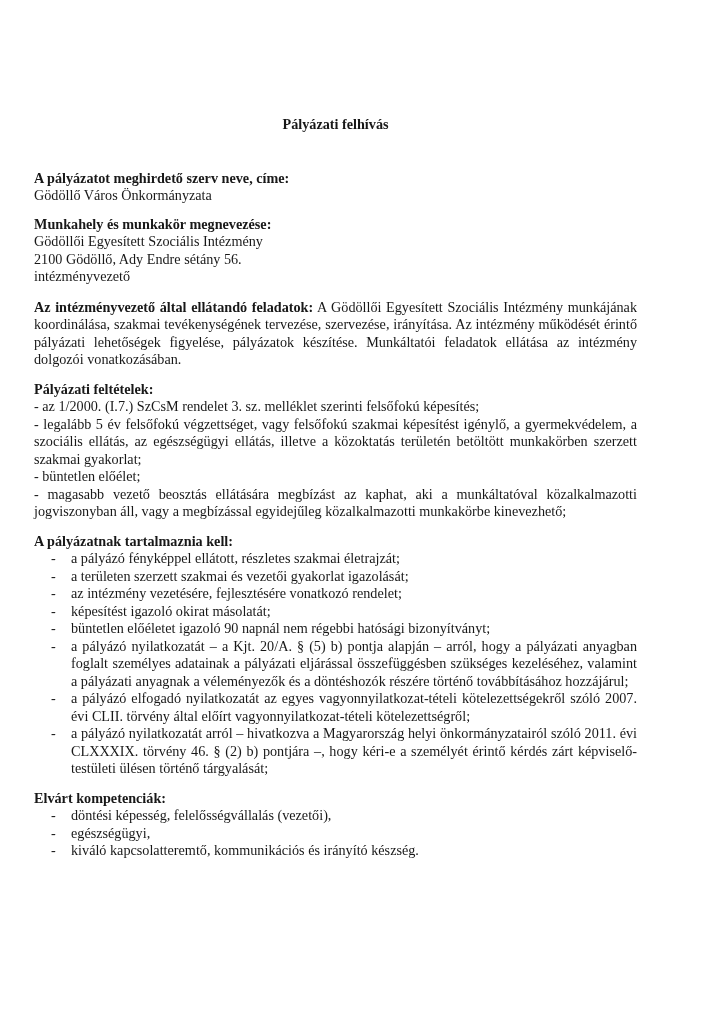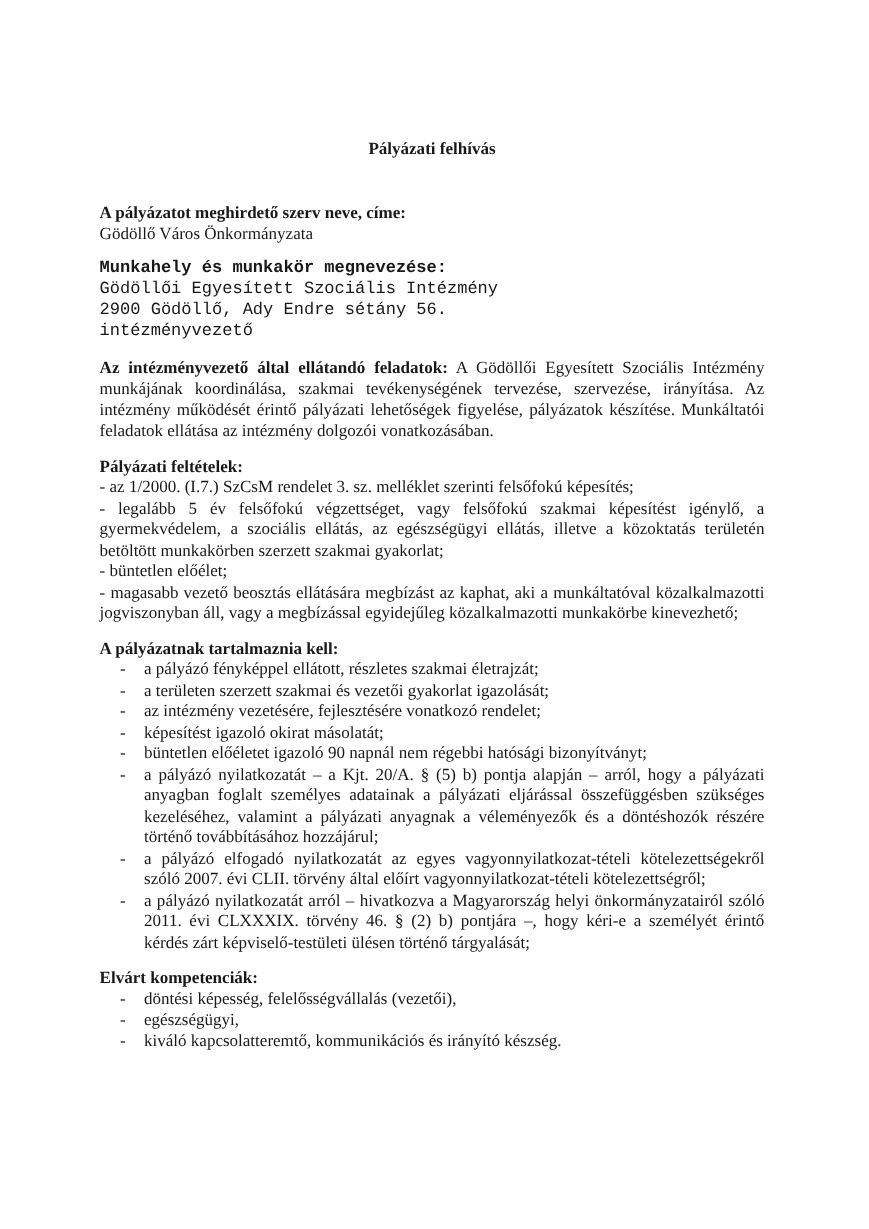--- a/index.html
+++ b/index.html
@@ -8,34 +8,34 @@
   .page {
     position: relative;
     width: 724px;
     height: 1024px;
     margin: 0 auto;
     background: #ffffff;
     color: #181818;
     font-family: "Liberation Serif", "DejaVu Serif", serif;
     font-size: 14.2px;
     line-height: 17.5px;
-    padding: 116px 87px 0 83px;
+    padding: 116px 87px 0 34px;
     overflow: hidden;
   }
   .title {
     text-align: center;
     font-weight: bold;
     font-size: 14.2px;
     line-height: 17.5px;
     margin-bottom: 36px;
   }
   .heading { font-weight: bold; }
   .bold { font-weight: bold; }
   .justify { text-align: justify; }
-  .sec-workplace    { margin-top: 11px; font-family: Liberation Mono, monospace; }
+  .sec-workplace    { margin-top: 11px; }
   .sec-duties       { margin-top: 13px; }
   .sec-conditions   { margin-top: 12px; }
   .sec-requirements { margin-top: 12px; }
   .sec-competencies { margin-top: 12px; }
   ul.hang { list-style: none; }
   ul.hang li {
     position: relative;
     padding-left: 37px;
     text-align: justify;
   }
@@ -54,21 +54,21 @@
   <h1 class="title">Pályázati felhívás</h1>
 
   <section class="sec-announcer">
     <p class="heading">A pályázatot meghirdető szerv neve, címe:</p>
     <p>Gödöllő Város Önkormányzata</p>
   </section>
 
   <section class="sec-workplace">
     <p class="heading">Munkahely és munkakör megnevezése:</p>
     <p>Gödöllői Egyesített Szociális Intézmény</p>
-    <p>2900 Gödöllő, Ady Endre sétány 56.</p>
+    <p>2100 Gödöllő, Ady Endre sétány 56.</p>
     <p>intézményvezető</p>
   </section>
 
   <section class="sec-duties">
     <p class="justify"><span class="bold">Az intézményvezető által ellátandó feladatok:</span><span> A Gödöllői Egyesített Szociális Intézmény munkájának koordinálása, szakmai tevékenységének tervezése, szervezése, irányítása. Az intézmény működését érintő pályázati lehetőségek figyelése, pályázatok készítése. Munkáltatói feladatok ellátása az intézmény dolgozói vonatkozásában.</span></p>
   </section>
 
   <section class="sec-conditions">
     <p class="heading">Pályázati feltételek:</p>
     <p class="justify">- az 1/2000. (I.7.) SzCsM rendelet 3. sz. melléklet szerinti felsőfokú képesítés;</p>

